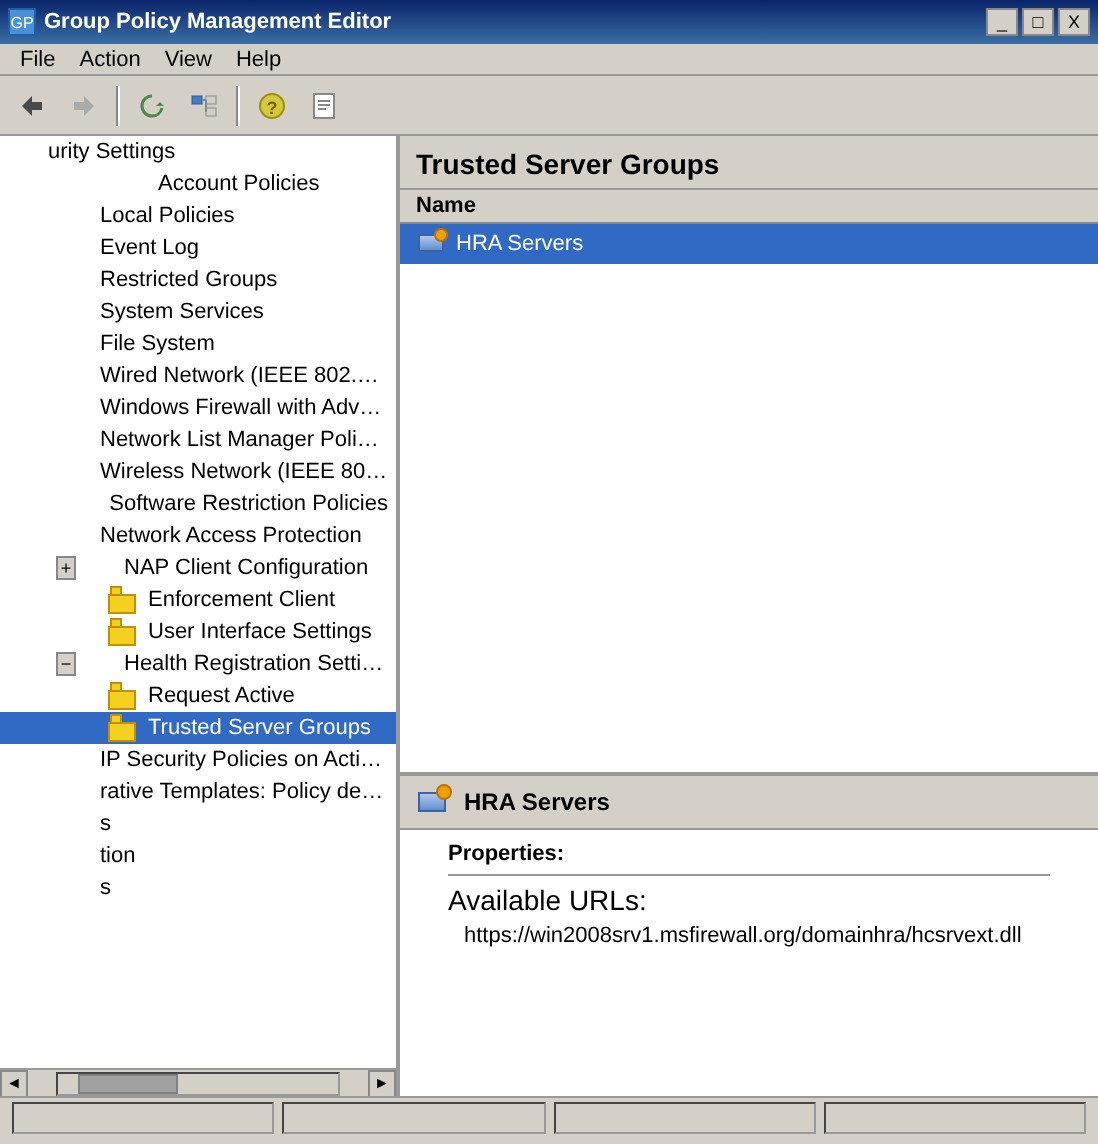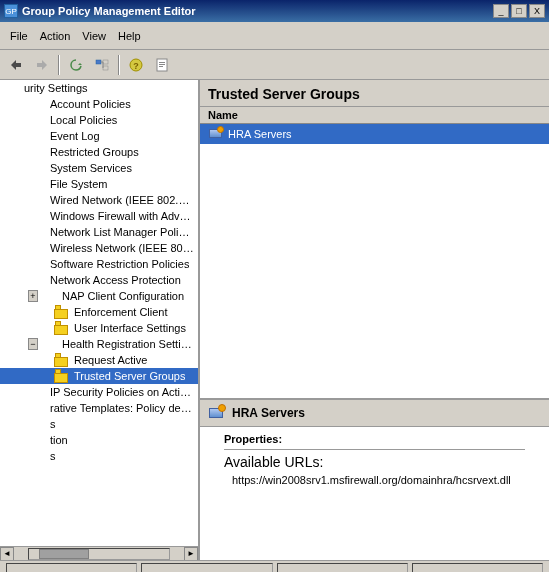--- a/index.html
+++ b/index.html
@@ -56,21 +56,21 @@
       display: flex;
       align-items: center;
       justify-content: center;
       cursor: pointer;
       color: #000;
     }
 
     
     .menu-bar {
       background: #d4d0c8;
-      height: 28px;
+      height: 16px;
       display: flex;
       align-items: center;
       padding: 0 4px;
       border-bottom: 1px solid #999;
     }
     .menu-item {
       padding: 2px 6px;
       font-size: 11px;
       cursor: pointer;
     }
@@ -377,21 +377,21 @@
 
 <div class="main-area">
 
   <div class="tree-panel">
     <div class="tree-scroll">
 
     <div class="tree-item" style="padding-left: 4px;">
           <span style="width:16px;flex-shrink:0;margin-right:2px;"></span>
           <span style="overflow:hidden;text-overflow:ellipsis;">urity Settings</span>
         </div>
-        <div class="tree-item" style="padding-left: 16px;">
+        <div class="tree-item" style="padding-left: 16px; margin-left: 29px;">
           <span style="width:12px;flex-shrink:0;"></span>
           <span style="width:16px;flex-shrink:0;margin-right:2px;"></span>
           <span style="overflow:hidden;text-overflow:ellipsis;">Account Policies</span>
         </div>
         <div class="tree-item" style="padding-left: 16px;">
           <span style="width:12px;flex-shrink:0;"></span>
           <span style="width:16px;flex-shrink:0;margin-right:2px;"></span>
           <span style="overflow:hidden;text-overflow:ellipsis;">Local Policies</span>
         </div>
         <div class="tree-item" style="padding-left: 16px;">
@@ -427,21 +427,21 @@
         <div class="tree-item" style="padding-left: 16px;">
           <span style="width:12px;flex-shrink:0;"></span>
           <span style="width:16px;flex-shrink:0;margin-right:2px;"></span>
           <span style="overflow:hidden;text-overflow:ellipsis;">Network List Manager Policies</span>
         </div>
         <div class="tree-item" style="padding-left: 16px;">
           <span style="width:12px;flex-shrink:0;"></span>
           <span style="width:16px;flex-shrink:0;margin-right:2px;"></span>
           <span style="overflow:hidden;text-overflow:ellipsis;">Wireless Network (IEEE 802.11) Pol</span>
         </div>
-        <div class="tree-item" style="padding-left: 16px;">
+        <div class="tree-item" style="padding-left: 16px; justify-content: flex-end;">
           <span style="width:12px;flex-shrink:0;"></span>
           <span style="width:16px;flex-shrink:0;margin-right:2px;"></span>
           <span style="overflow:hidden;text-overflow:ellipsis;">Software Restriction Policies</span>
         </div>
         <div class="tree-item" style="padding-left: 16px;">
           <span style="width:12px;flex-shrink:0;"></span>
           <span style="width:16px;flex-shrink:0;margin-right:2px;"></span>
           <span style="overflow:hidden;text-overflow:ellipsis;">Network Access Protection</span>
         </div>
         <div class="tree-item" style="padding-left: 28px;">

